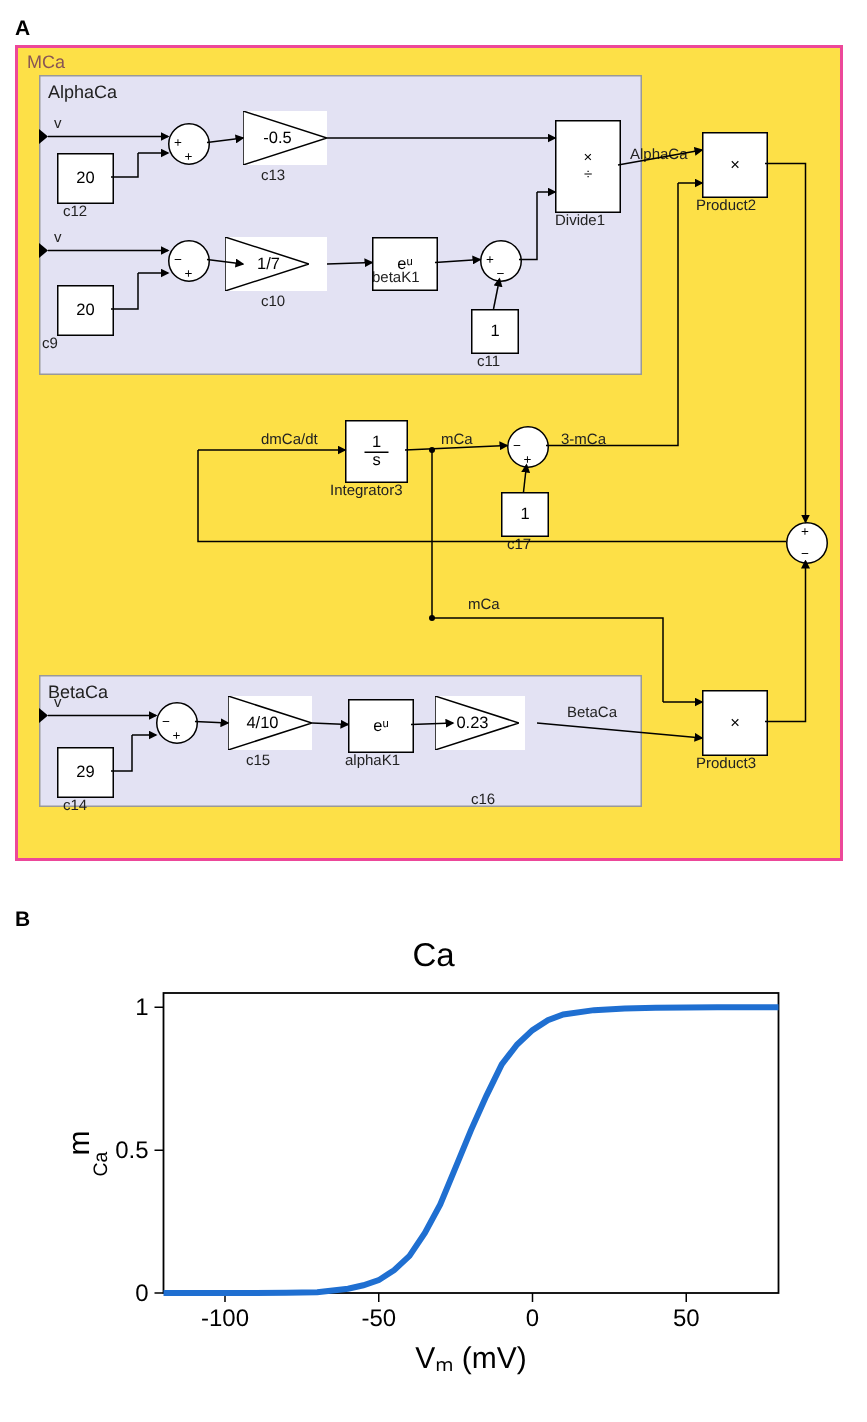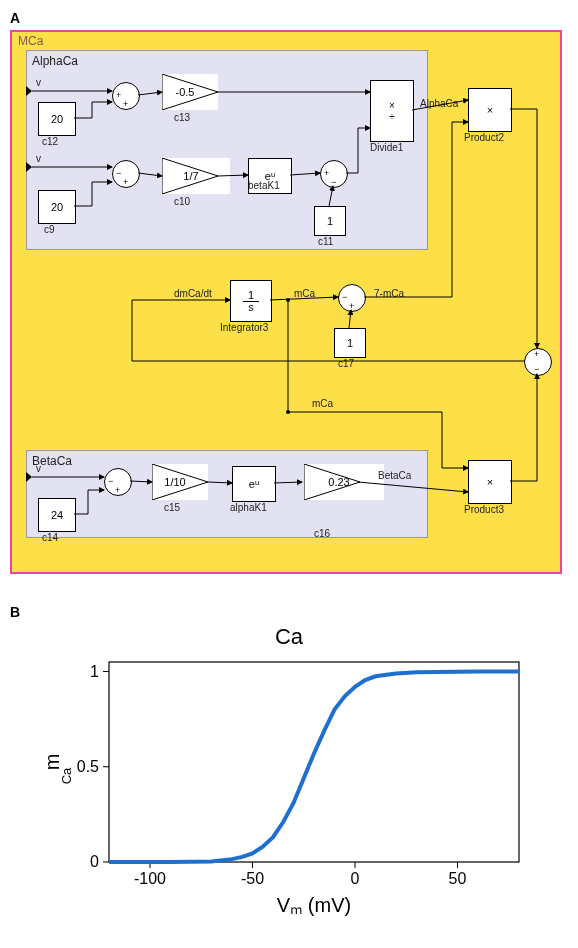--- a/index.html
+++ b/index.html
@@ -126,28 +126,28 @@
         <polygon points="0,0 56,18 0,36" fill="#fff" stroke="#000"></polygon>
       </svg>
     <div class="gain-text">-0.5</div>
   </div>
   <div class="lbl" style="left:162px;top:80px">c13</div>
 
   <div class="port" style="left:14px;top:130px"></div>
   <div class="lbl" style="left:24px;top:121px">v</div>
 
   <div class="blk" style="left:26px;top:158px;width:36px;height:32px">20</div>
-  <div class="lbl" style="left:32px;top:192px">c9</div>
+  <div class="lbl" style="left:16px;top:192px">c9</div>
 
   <div class="sum" style="left:100px;top:128px">
     <span style="left:3px;top:8px">−</span>
       <span style="left:10px;top:17px">+</span>
   </div>
 
-  <div class="gain" style="left:150px;top:126px;width:68px;height:36px">
+  <div class="gain" style="left:138px;top:126px;width:68px;height:36px">
     <svg width="56" height="36">
         <polygon points="0,0 56,18 0,36" fill="#fff" stroke="#000"></polygon>
       </svg>
     <div class="gain-text">1/7</div>
   </div>
   <div class="lbl" style="left:162px;top:164px">c10</div>
 
   <div class="blk" style="left:236px;top:126px;width:42px;height:34px">eᵘ</div>
   <div class="lbl" style="left:236px;top:148px">betaK1</div>
 
@@ -178,47 +178,47 @@
   <div class="lbl" style="left:162px;top:256px">dmCa/dt</div>
   <div class="lbl" style="left:282px;top:256px">mCa</div>
 
   <div class="blk" style="left:322px;top:296px;width:30px;height:28px">1</div>
   <div class="lbl" style="left:326px;top:326px">c17</div>
 
   <div class="sum" style="left:326px;top:252px">
     <span style="left:3px;top:8px">−</span>
       <span style="left:10px;top:17px">+</span>
   </div>
-  <div class="lbl" style="left:362px;top:256px">7-mCa</div>
+  <div class="lbl" style="left:362px;top:256px">3-mCa</div>
 
   <div class="lbl" style="left:300px;top:366px">mCa</div>
 
   <div class="port" style="left:14px;top:440px"></div>
   <div class="lbl" style="left:24px;top:431px">v</div>
 
-  <div class="blk" style="left:26px;top:466px;width:36px;height:32px">24</div>
+  <div class="blk" style="left:26px;top:466px;width:36px;height:32px">29</div>
   <div class="lbl" style="left:30px;top:500px">c14</div>
 
   <div class="sum" style="left:92px;top:436px">
     <span style="left:3px;top:8px">−</span>
       <span style="left:10px;top:17px">+</span>
   </div>
 
   <div class="gain" style="left:140px;top:432px;width:56px;height:36px">
     <svg width="56" height="36">
         <polygon points="0,0 56,18 0,36" fill="#fff" stroke="#000"></polygon>
       </svg>
-    <div class="gain-text">1/10</div>
+    <div class="gain-text">4/10</div>
   </div>
   <div class="lbl" style="left:152px;top:470px">c15</div>
 
   <div class="blk" style="left:220px;top:434px;width:42px;height:34px">eᵘ</div>
   <div class="lbl" style="left:218px;top:470px">alphaK1</div>
 
-  <div class="gain" style="left:292px;top:432px;width:80px;height:36px">
+  <div class="gain" style="left:278px;top:432px;width:60px;height:36px">
     <svg width="56" height="36">
         <polygon points="0,0 56,18 0,36" fill="#fff" stroke="#000"></polygon>
       </svg>
     <div class="gain-text">0.23</div>
   </div>
   <div class="lbl" style="left:302px;top:496px">c16</div>
 
   <div class="lbl" style="left:366px;top:438px">BetaCa</div>
 
   <div class="blk" style="left:456px;top:428px;width:42px;height:42px">×</div>

